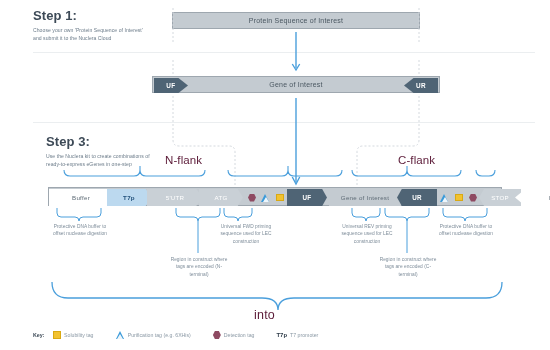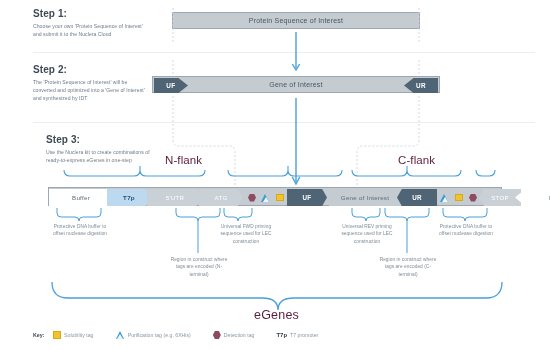--- a/index.html
+++ b/index.html
@@ -7,21 +7,21 @@
     width:550px;height:350px;
     background:#ffffff;
     font-family:"Liberation Sans", sans-serif;
     overflow:hidden;
   }
   #stage{position:relative;width:550px;height:350px;}
 
   
   .step-block{position:absolute;width:118px;}
   .step-title{
-    font-size:10px;font-weight:bold;color:#3d4a57;
+    font-size:13px;font-weight:bold;color:#3d4a57;
     letter-spacing:.1px;margin-bottom:2.5px;
   }
   .step-body{
     font-size:5.1px;line-height:1.62;color:#6b7b89;
     letter-spacing:.05px;
   }
 
   
   .rule{position:absolute;left:33px;width:502px;height:1px;background:#ebeef0;}
 
@@ -123,24 +123,20 @@
 
   <div class="step-block" style="left:33px;top:8px">
     <div class="step-title">Step 1:</div>
     <div class="step-body">Choose your own 'Protein Sequence of Interest' and submit it to the Nuclera Cloud</div>
   </div>
 
   <div class="protein-bar">
     <span class="lab">Protein Sequence of Interest</span>
   </div>
 
-  <div class="step-block" style="left:33px;top:64px">
-    <div class="step-title">Step 2:</div>
-    <div class="step-body">The 'Protein Sequence of Interest' will be converted and optimized into a 'Gene of Interest' and synthesized by IDT</div>
-  </div>
 
   <div class="gene-bar">
     <div class="uf-arrow">
       <span>UF</span>
     </div>
     <span class="lab">Gene of Interest</span>
     <div class="ur-arrow">
       <span>UR</span>
     </div>
   </div>
@@ -248,21 +244,21 @@
       </div>
   </div>
 
   <div class="ann" style="left:52px;top:223px;width:56px">Protective DNA buffer to offset nuclease digestion</div>
   <div class="ann" style="left:168px;top:256px;width:62px">Region in construct where tags are encoded (N-terminal)</div>
   <div class="ann" style="left:213px;top:223px;width:66px">Universal FWD priming sequence used for LEC construction</div>
   <div class="ann" style="left:334px;top:223px;width:66px">Universal REV priming sequence used for LEC construction</div>
   <div class="ann" style="left:377px;top:256px;width:62px">Region in construct where tags are encoded (C-terminal)</div>
   <div class="ann" style="left:438px;top:223px;width:56px">Protective DNA buffer to offset nuclease digestion</div>
 
-  <div class="egene" style="left:254px;top:308px">eGenes</div>
+  <div class="egene" style="left:254px;top:308px">into</div>
 
   <div class="legend">
     <span class="kw">Key:</span>
     <span class="item">
       <span class="square"></span>
       <span>Solubility tag</span>
     </span>
     <span class="sep"></span>
     <span class="item">
       <span class="triangle-in">

